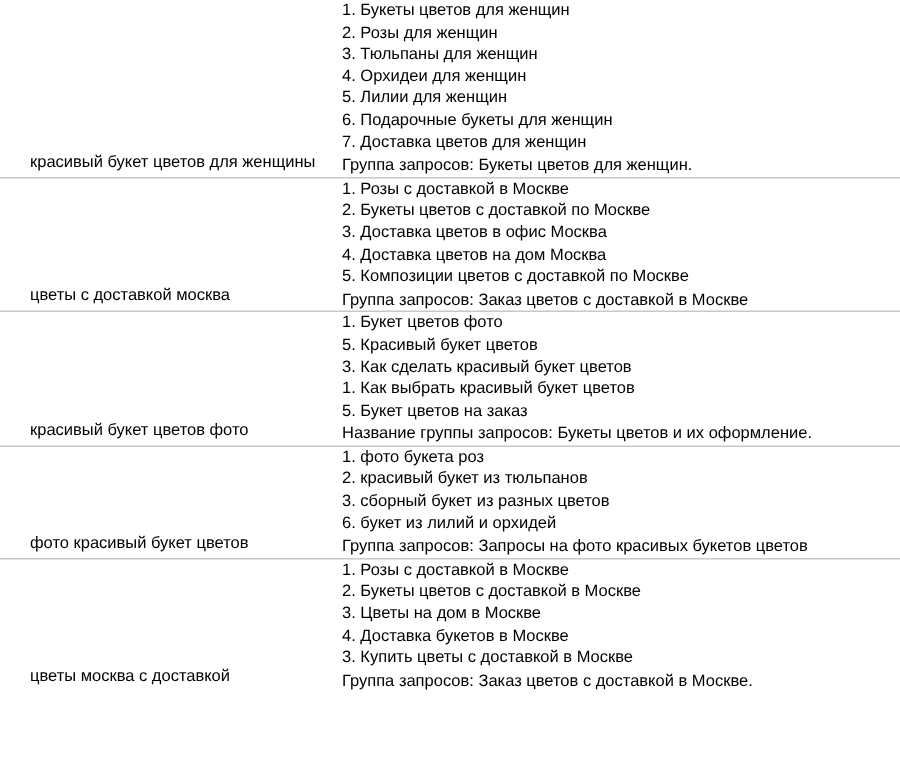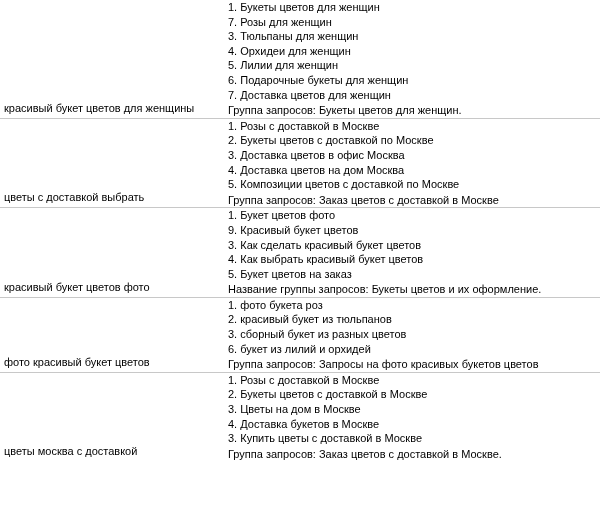--- a/index.html
+++ b/index.html
@@ -46,21 +46,21 @@
   .kcell {
     padding: 2px 4px 3px 4px;
     position: relative;
     border-right: 1px solid #c8c8c8;
   }
   .vcell {
     padding: 2px 4px 3px 6px;
   }
   .keyword {
     position: absolute;
-    left: 4px;
+    left: 20px;
     bottom: 3px;
     font-size: 11px;
     line-height: 13px;
     color: #000;
     white-space: nowrap;
   }
   ol.items {
     margin: 0;
     padding: 0;
     list-style: none;
@@ -89,57 +89,57 @@
   <table class="grid">
     <tbody>
 
       <tr class="block top-clip">
         <td class="col-key kcell">
           <div class="keyword">красивый букет цветов для женщины</div>
         </td>
         <td class="col-val vcell">
           <ol class="items">
             <li>1. Букеты цветов для женщин</li>
-            <li>7. Розы для женщин</li>
+            <li>2. Розы для женщин</li>
             <li>3. Тюльпаны для женщин</li>
             <li>4. Орхидеи для женщин</li>
             <li>5. Лилии для женщин</li>
             <li>6. Подарочные букеты для женщин</li>
             <li>7. Доставка цветов для женщин</li>
           </ol>
           <div class="summary">Группа запросов: Букеты цветов для женщин.</div>
         </td>
       </tr>
 
       <tr class="block">
         <td class="col-key kcell">
-          <div class="keyword">цветы с доставкой выбрать</div>
+          <div class="keyword">цветы с доставкой москва</div>
         </td>
         <td class="col-val vcell">
           <ol class="items">
             <li>1. Розы с доставкой в Москве</li>
             <li>2. Букеты цветов с доставкой по Москве</li>
             <li>3. Доставка цветов в офис Москва</li>
             <li>4. Доставка цветов на дом Москва</li>
             <li>5. Композиции цветов с доставкой по Москве</li>
           </ol>
           <div class="summary">Группа запросов: Заказ цветов с доставкой в Москве</div>
         </td>
       </tr>
 
       <tr class="block">
         <td class="col-key kcell">
           <div class="keyword">красивый букет цветов фото</div>
         </td>
         <td class="col-val vcell">
           <ol class="items">
             <li>1. Букет цветов фото</li>
-            <li>9. Красивый букет цветов</li>
+            <li>5. Красивый букет цветов</li>
             <li>3. Как сделать красивый букет цветов</li>
-            <li>4. Как выбрать красивый букет цветов</li>
+            <li>1. Как выбрать красивый букет цветов</li>
             <li>5. Букет цветов на заказ</li>
           </ol>
           <div class="summary">Название группы запросов: Букеты цветов и их оформление.</div>
         </td>
       </tr>
 
       <tr class="block">
         <td class="col-key kcell">
           <div class="keyword">фото красивый букет цветов</div>
         </td>

